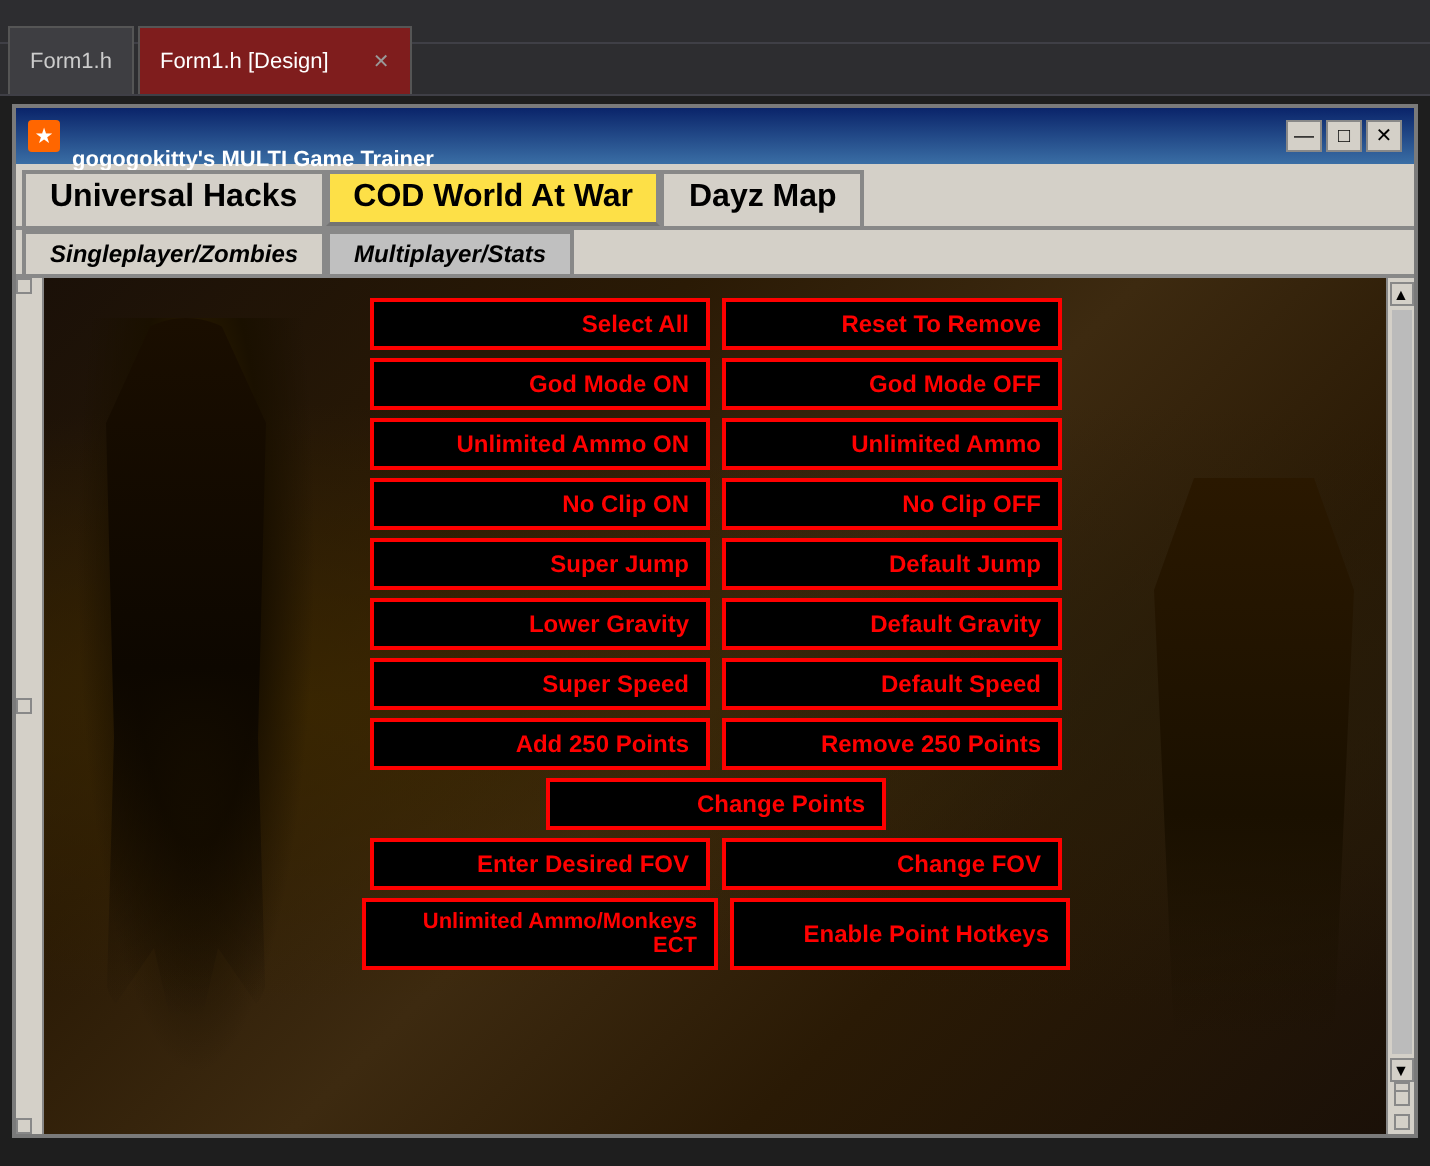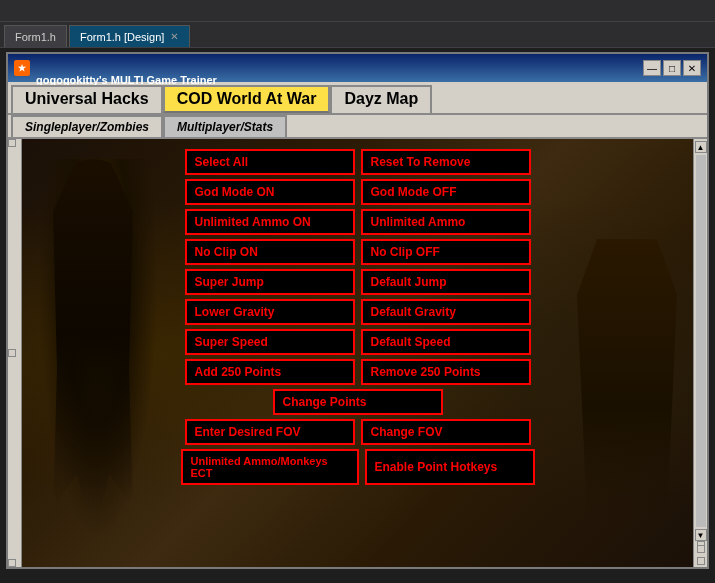--- a/index.html
+++ b/index.html
@@ -29,35 +29,36 @@
     
     .vs-tabbar {
       height: 26px;
       background: #2d2d30;
       display: flex;
       align-items: flex-end;
       padding-left: 4px;
       border-bottom: 1px solid #3f3f46;
     }
     .vs-tab {
-      height: 22px;
+      height: 34px;
       padding: 0 10px;
       display: flex;
       align-items: center;
       font-size: 11px;
       color: #ccc;
       background: #3e3e42;
       border: 1px solid #555;
       border-bottom: none;
       cursor: pointer;
       margin-right: 2px;
     }
     .vs-tab.active {
-      background: #0c4a6e;
+      background: #7f1d1d;
       color: #fff;
+      gap: 16px;
     }
     .vs-tab-close {
       margin-left: 6px;
       color: #999;
       font-size: 10px;
     }
 
     
     .app-window {
       margin: 4px 6px;
@@ -235,21 +236,21 @@
 
     .game-btn {
       background: black;
       color: red;
       border: 2px solid red;
       padding: 4px 8px;
       font-size: 12px;
       font-weight: bold;
       cursor: pointer;
       width: 170px;
-      text-align: left;
+      text-align: right;
       font-family: Arial, sans-serif;
     }
 
     
     .scroll-area {
       position: absolute;
       right: 0;
       top: 0;
       bottom: 0;
       width: 14px;

